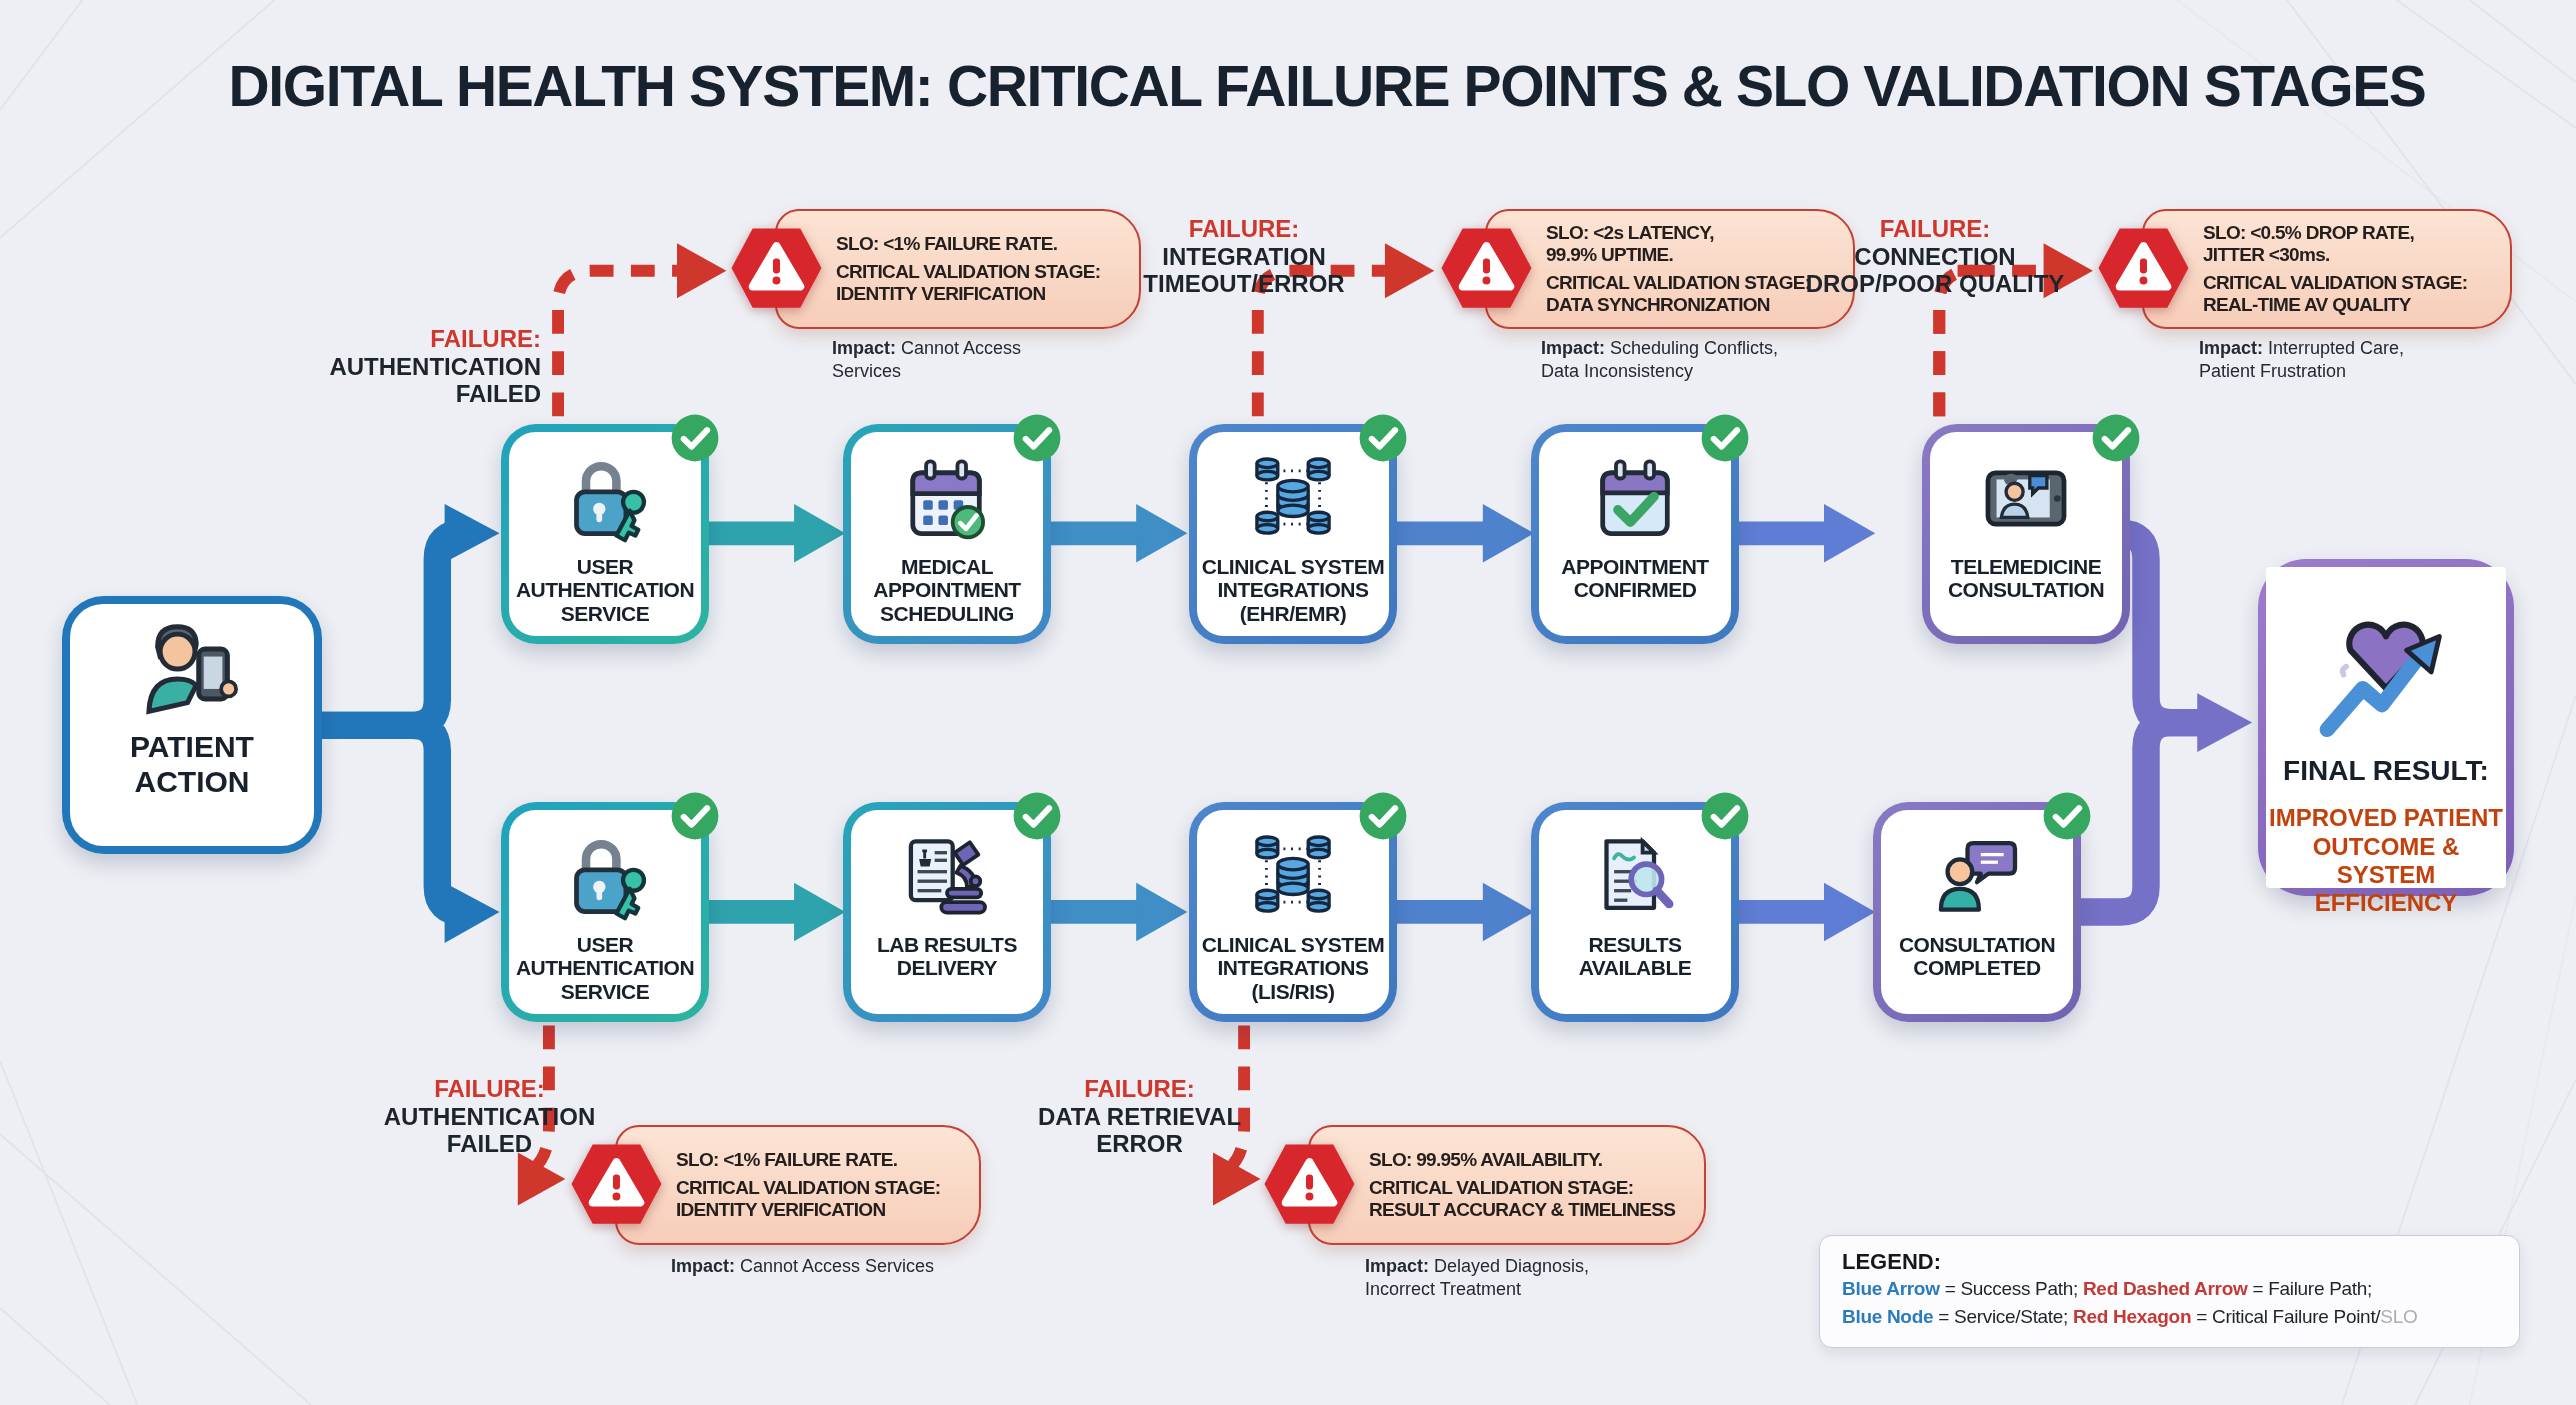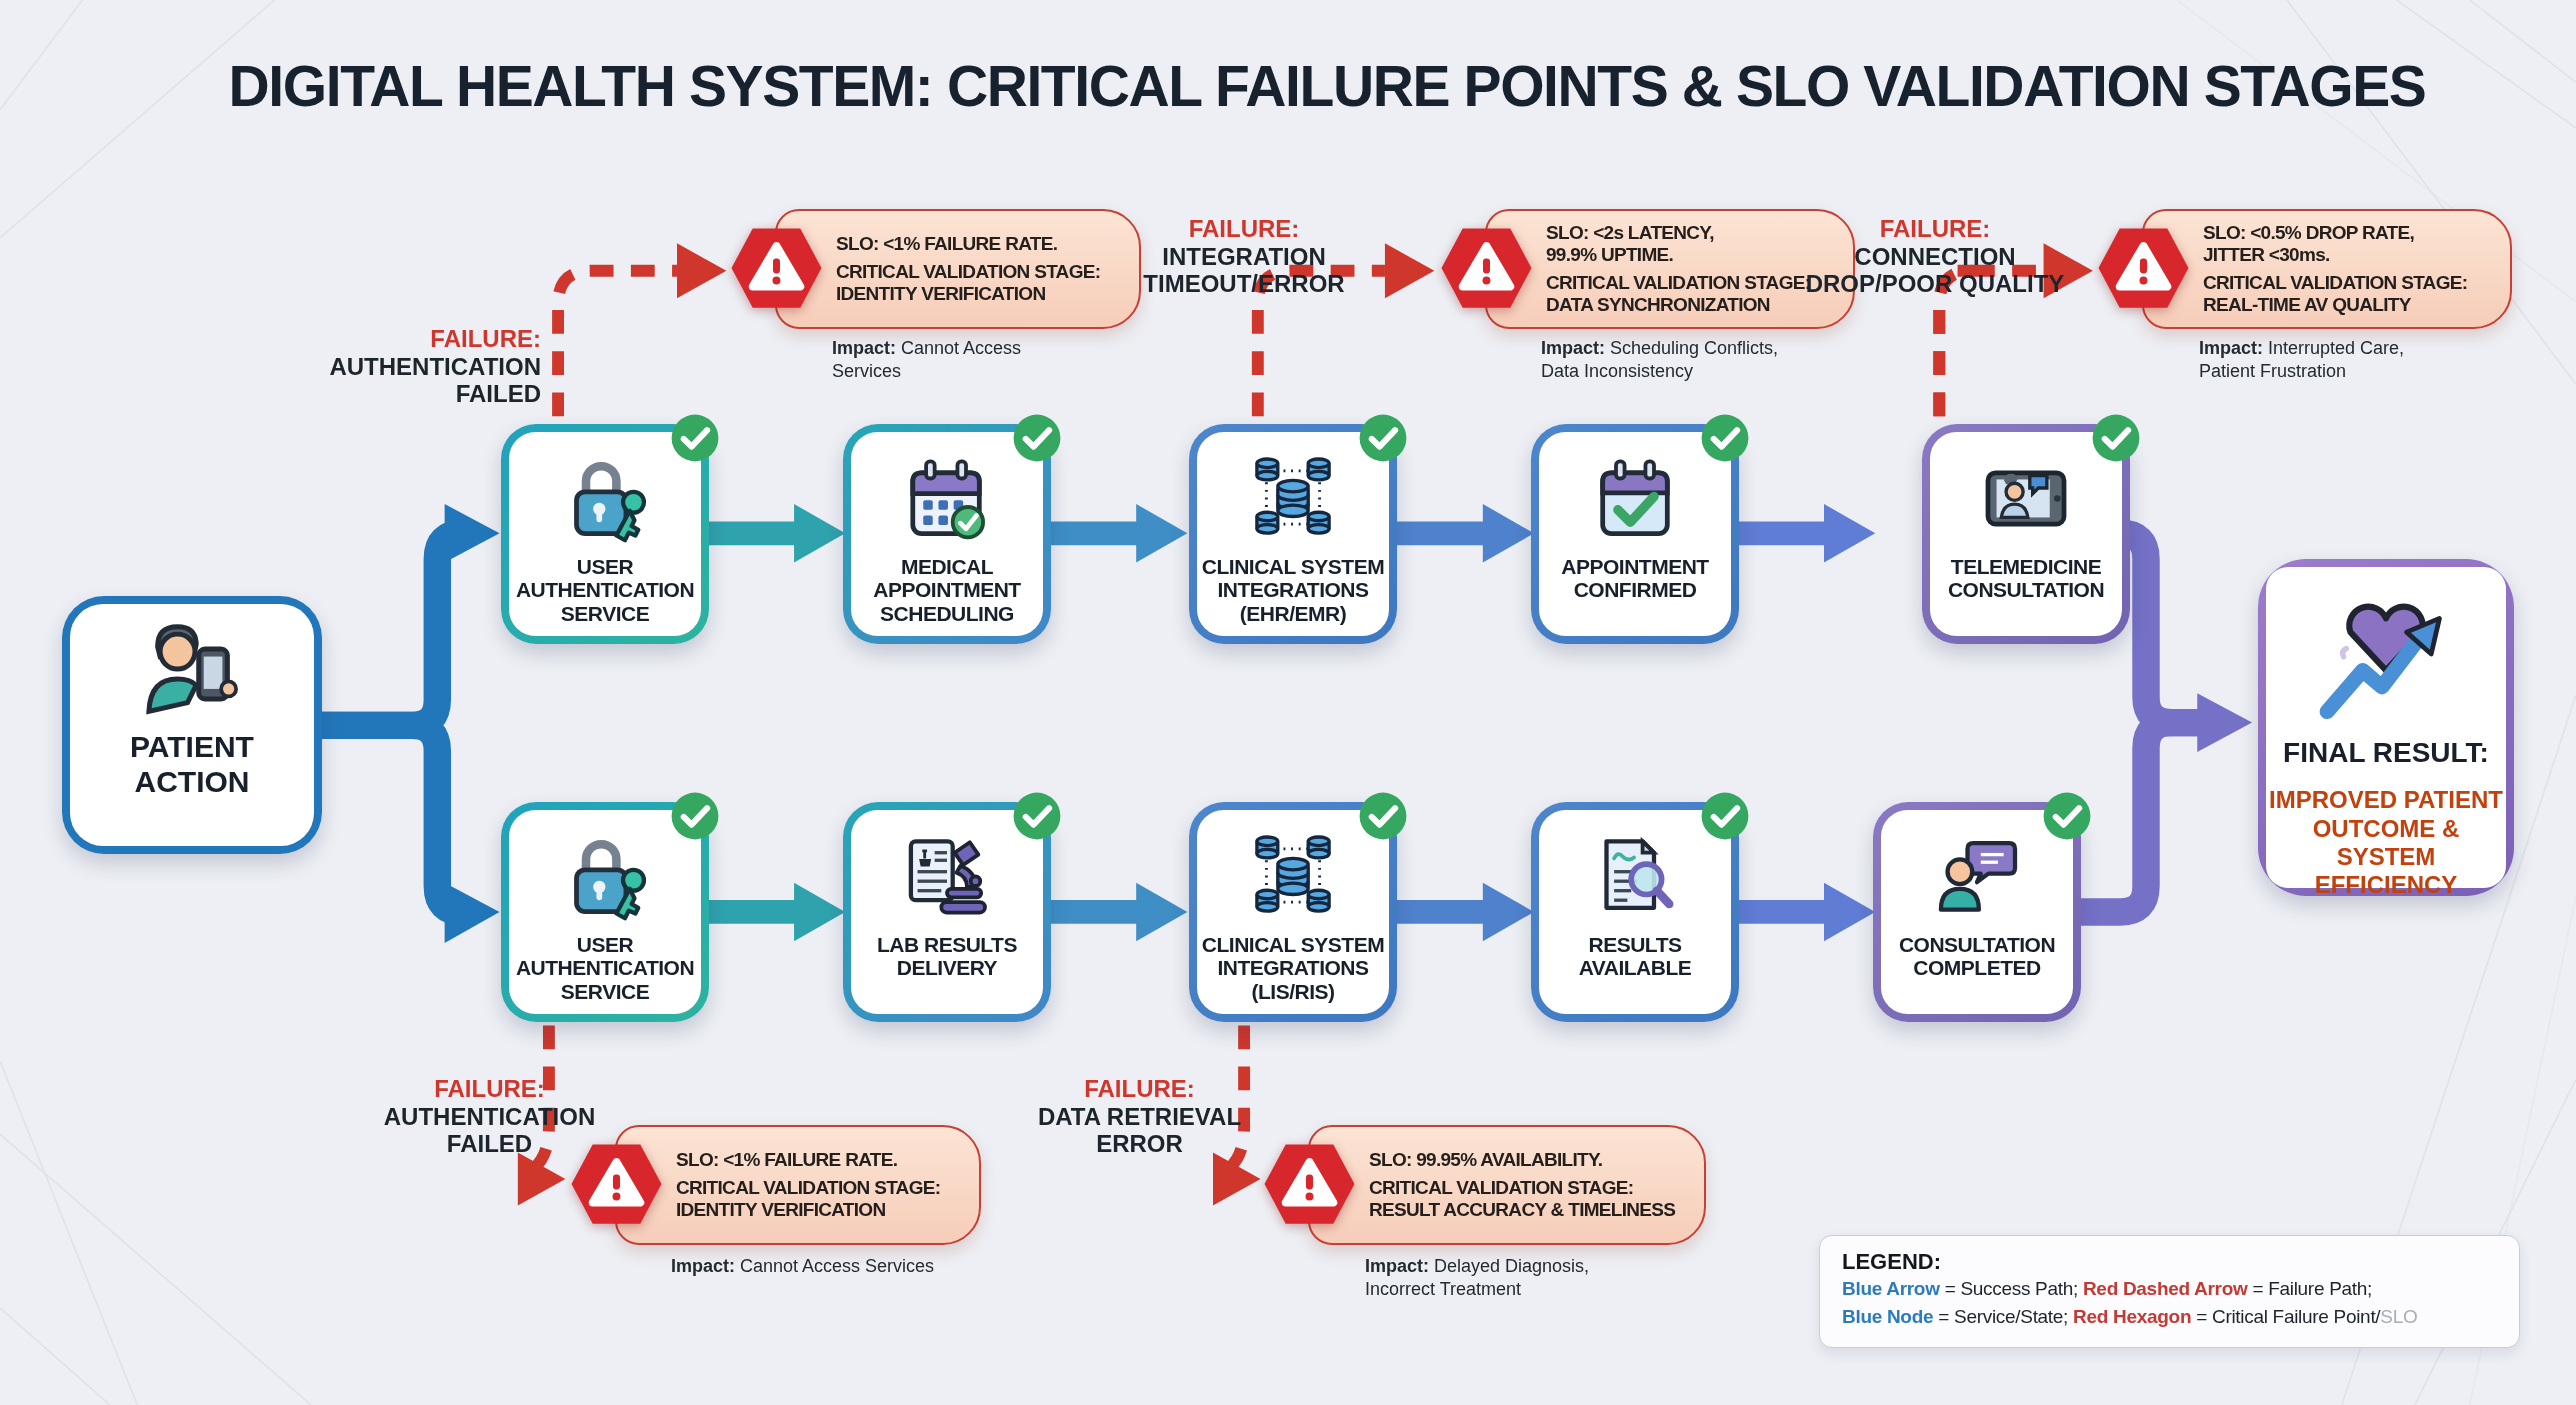--- a/index.html
+++ b/index.html
@@ -17,21 +17,21 @@
   .node-icon{height:108px;display:flex;align-items:center;justify-content:center;}
   .node-label{font-weight:bold;font-size:21px;letter-spacing:-0.5px;line-height:1.12;
     text-align:center;white-space:pre-line;color:#17202b;margin-top:3.7px;}
   .b-teal{background:linear-gradient(140deg,#21a2bd,#2db39f);}
   .b-tealblue{background:linear-gradient(140deg,#27a6b6,#4286c8);}
   .b-blue{background:linear-gradient(140deg,#4e86cc,#3d78c0);}
   .b-purple{background:linear-gradient(140deg,#8a7ac4,#7263b0);}
   .b-start{background:var(--c-blue,#2277bb);border-radius:42px;}
   .b-start .node-inner{border-radius:33px;}
   .b-final{background:linear-gradient(150deg,#9d7ccb,#7a60b6);border-radius:48px;}
-  .b-final .node-inner{border-radius:22px;justify-content:flex-start;padding-top:24px;}
+  .b-final .node-inner{border-radius:4px;justify-content:flex-start;padding-top:42px;}
   .start-label{font-weight:bold;font-size:30px;line-height:1.15;text-align:center;
     white-space:pre-line;color:#17202b;margin-top:7.3px;}
   .final-title{font-weight:bold;font-size:28px;text-align:center;color:#17202b;margin-top:9.1px;}
   .final-sub{font-weight:bold;font-size:24px;line-height:1.18;text-align:center;
     white-space:pre-line;color:#c2410c;margin-top:17px;}
   .check{position:absolute;top:-12px;right:-12px;width:52px;height:52px;}
   
   .f-label{position:absolute;text-align:center;font-weight:bold;font-size:24px;
     line-height:1.14;white-space:pre-line;color:#1d242c;}
   .f-label .pfx{display:block;color:var(--c-red,#cf372d);}

